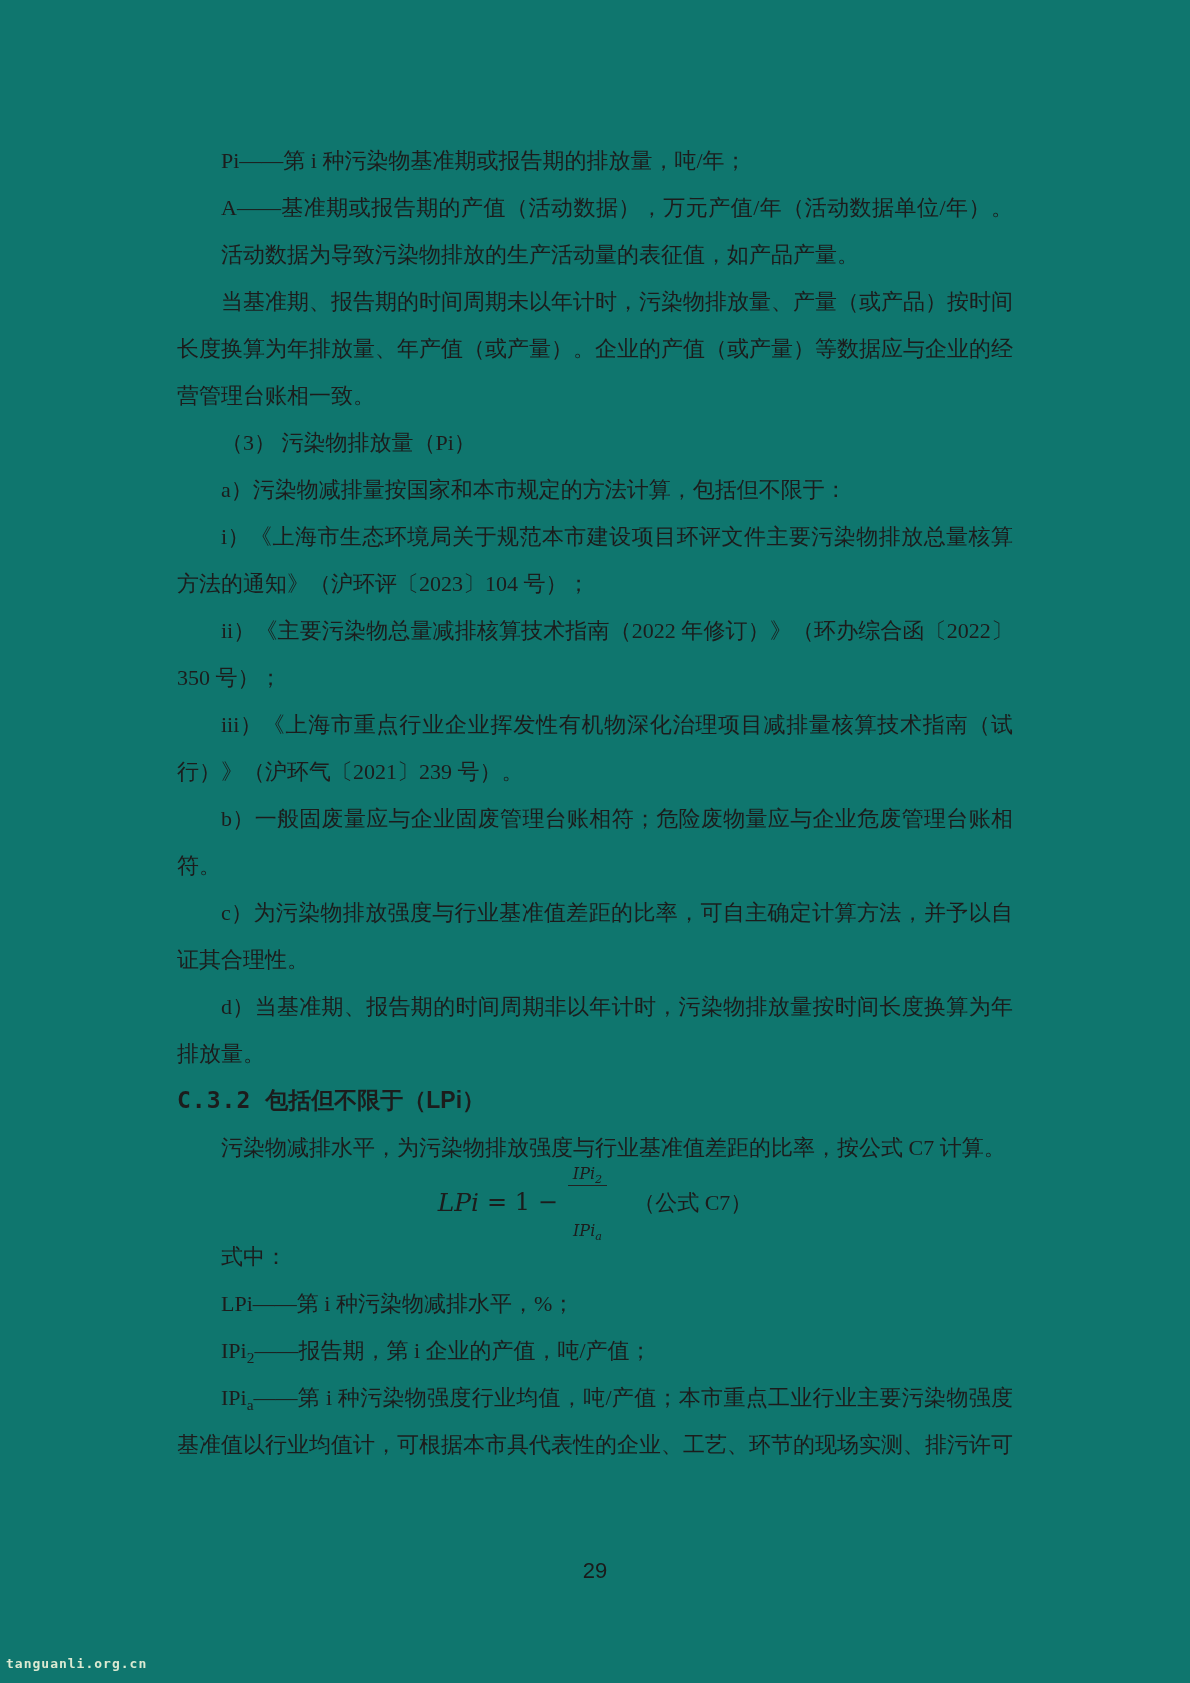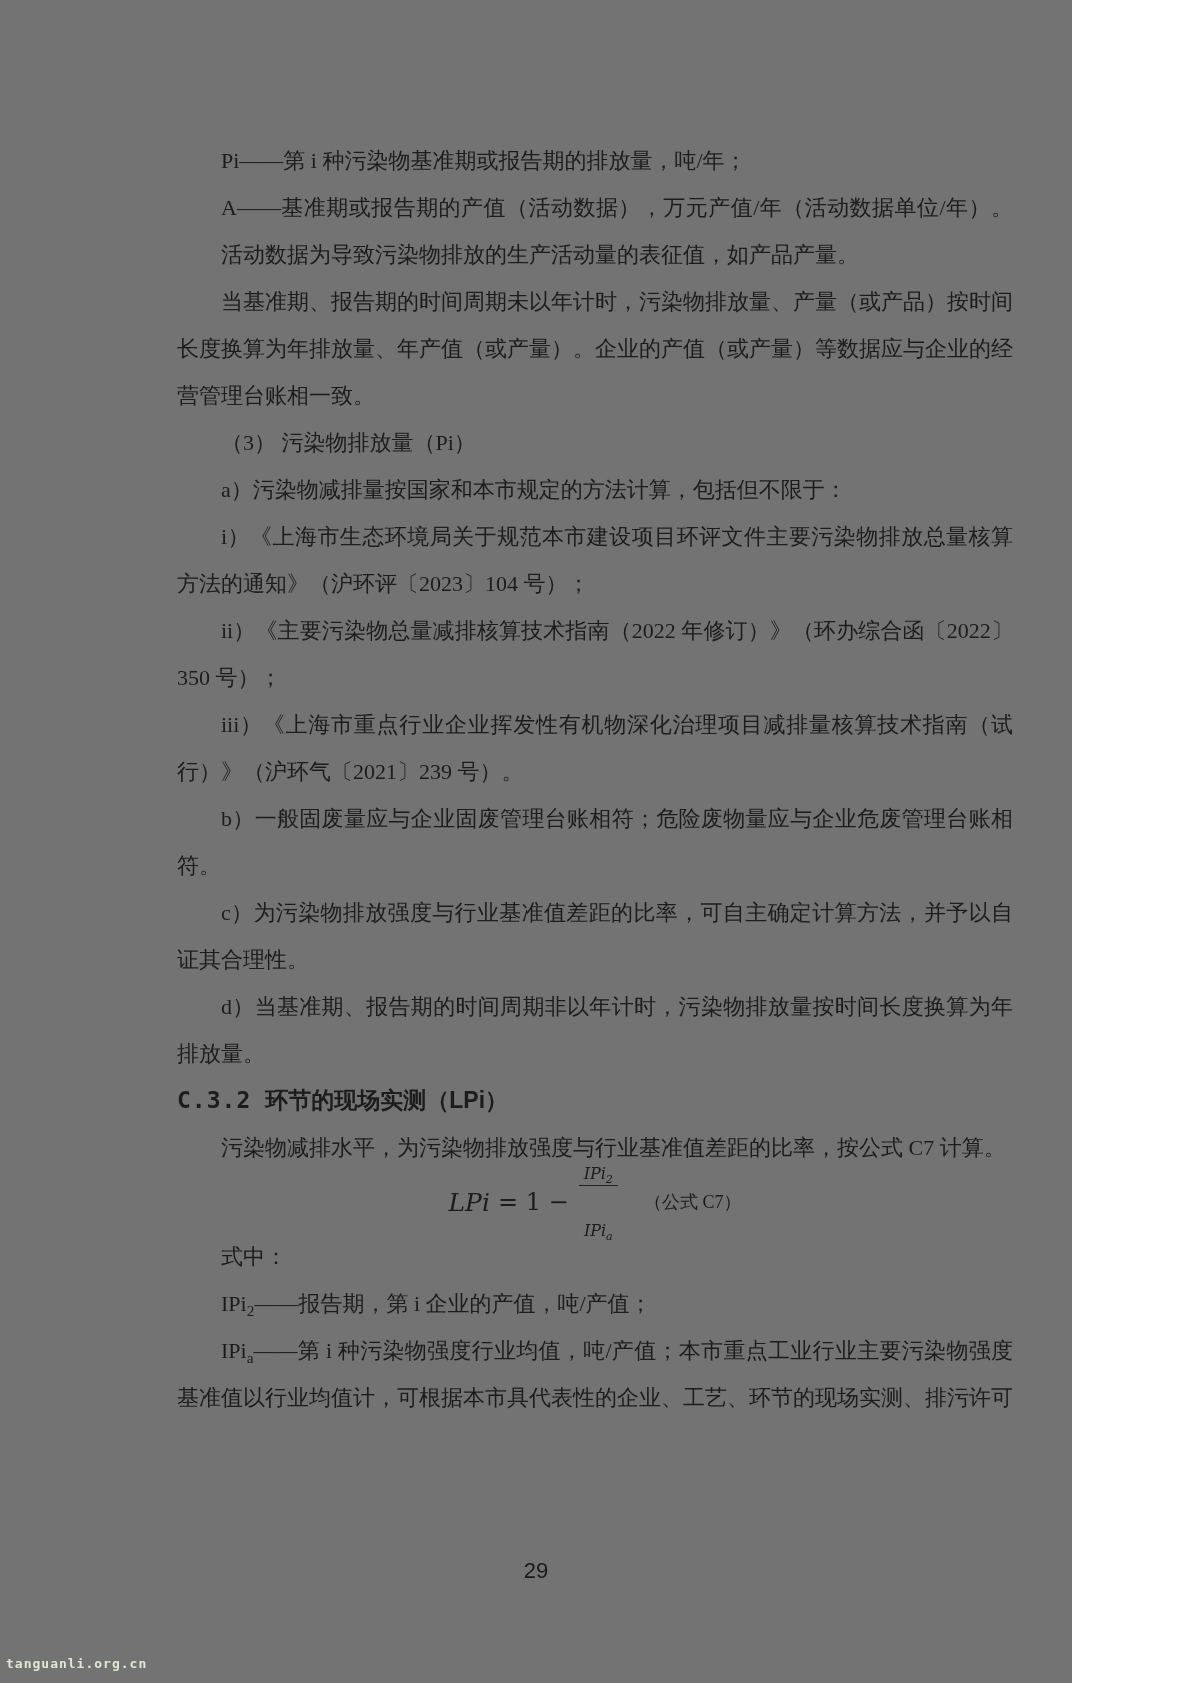--- a/index.html
+++ b/index.html
@@ -2,23 +2,23 @@
 <html><head>
 <meta charset="utf-8">
 <style>
   html, body {
     margin: 0;
     padding: 0;
     background: #ffffff;
   }
   .page {
     position: relative;
-    width: 1072px;
+    width: 1190px;
     height: 1683px;
-    background: #737373;
+    background: #0f766e;
     overflow: hidden;
     font-family: "Liberation Serif", "DejaVu Serif", serif;
     color: #1c1c1c;
   }
   .content {
     position: absolute;
     top: 137px;
     left: 177px;
     width: 836px;
     font-size: 22px;
@@ -85,21 +85,21 @@
   }
   .fraction .den {
     padding: 1px 5px 0 5px;
     margin-top: 34px;
   }
   .fraction sub, .term-sub {
     font-size: 70%;
     line-height: 0;
   }
   .formula-label {
-    font-size: 18px;
+    font-size: 22px;
     margin-left: 26px;
   }
   .term-symbol {
     font-family: "Liberation Serif", "DejaVu Serif", serif;
   }
   .page-number {
     position: absolute;
     top: 1556px;
     left: 0;
     width: 100%;
@@ -132,37 +132,38 @@
     <p class="para">（3） 污染物排放量（Pi）</p>
     <p class="para">a）污染物减排量按国家和本市规定的方法计算，包括但不限于：</p>
     <p class="para">i）《上海市生态环境局关于规范本市建设项目环评文件主要污染物排放总量核算方法的通知》（沪环评〔2023〕104 号）；</p>
     <p class="para">ii）《主要污染物总量减排核算技术指南（2022 年修订）》（环办综合函〔2022〕350 号）；</p>
     <p class="para">iii）《上海市重点行业企业挥发性有机物深化治理项目减排量核算技术指南（试行）》（沪环气〔2021〕239 号）。</p>
     <p class="para">b）一般固废量应与企业固废管理台账相符；危险废物量应与企业危废管理台账相符。</p>
     <p class="para">c）为污染物排放强度与行业基准值差距的比率，可自主确定计算方法，并予以自证其合理性。</p>
     <p class="para">d）当基准期、报告期的时间周期非以年计时，污染物排放量按时间长度换算为年排放量。</p>
 
     <h2 class="heading">
-      <span class="heading-num">C.3.2</span><span class="heading-title">环节的现场实测（LPi）</span>
+      <span class="heading-num">C.3.2</span><span class="heading-title">包括但不限于（LPi）</span>
     </h2>
 
     <p class="para">污染物减排水平，为污染物排放强度与行业基准值差距的比率，按公式 C7 计算。</p>
 
     <div class="formula-row">
       <span class="math formula-lhs">LPi</span>
       <span class="formula-op">= 1 −</span>
       <span class="fraction">
         <span class="num"><span class="math">IPi</span><sub class="math">2</sub></span>
         <span class="den"><span class="math">IPi</span><sub class="math">a</sub></span>
       </span>
       <span class="formula-label">（公式 C7）</span>
     </div>
 
     <p class="para">式中：</p>
 
+    <p class="para"><span class="term-symbol">LPi</span><sub class="term-sub"></sub><span>——</span><span>第 i 种污染物减排水平，%；</span></p>
 
     <p class="para"><span class="term-symbol">IPi</span><sub class="term-sub">2</sub><span>——</span><span>报告期，第 i 企业的产值，吨/产值；</span></p>
 
     <p class="para"><span class="term-symbol">IPi</span><sub class="term-sub">a</sub><span>——</span><span>第 i 种污染物强度行业均值，吨/产值；本市重点工业行业主要污染物强度基准值以行业均值计，可根据本市具代表性的企业、工艺、环节的现场实测、排污许可</span></p>
 
   </div>
 
   <div class="page-number">29</div>
   <div class="watermark">tanguanli.org.cn</div>
 </div>

